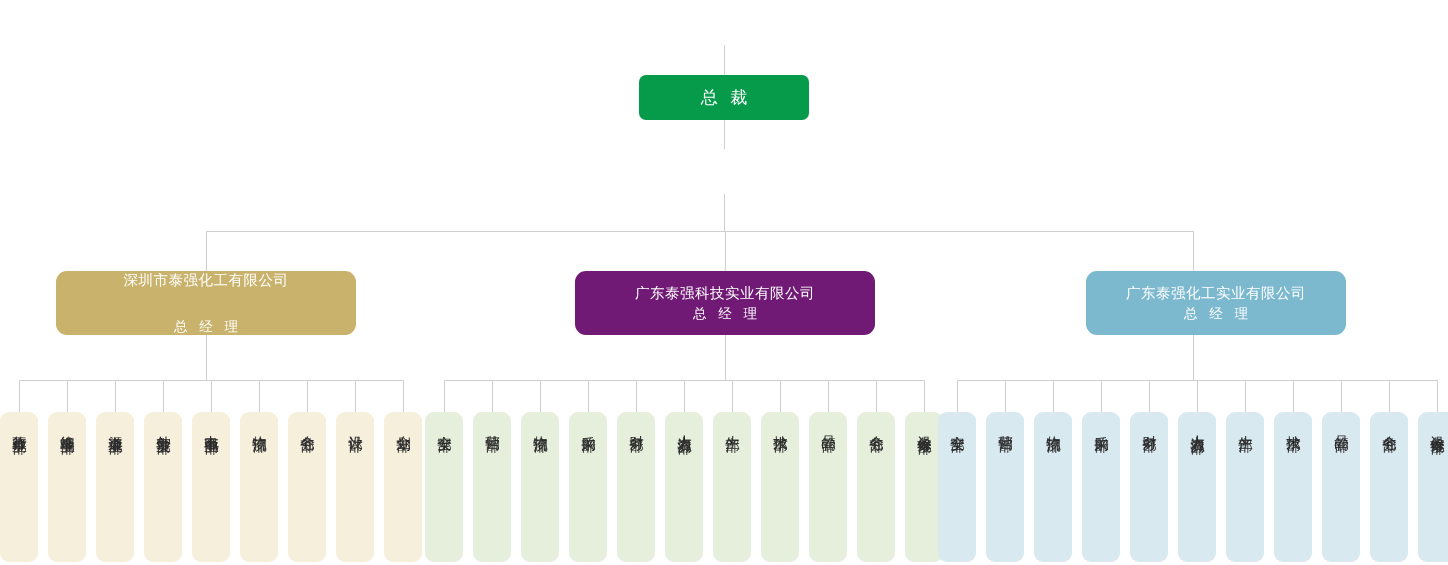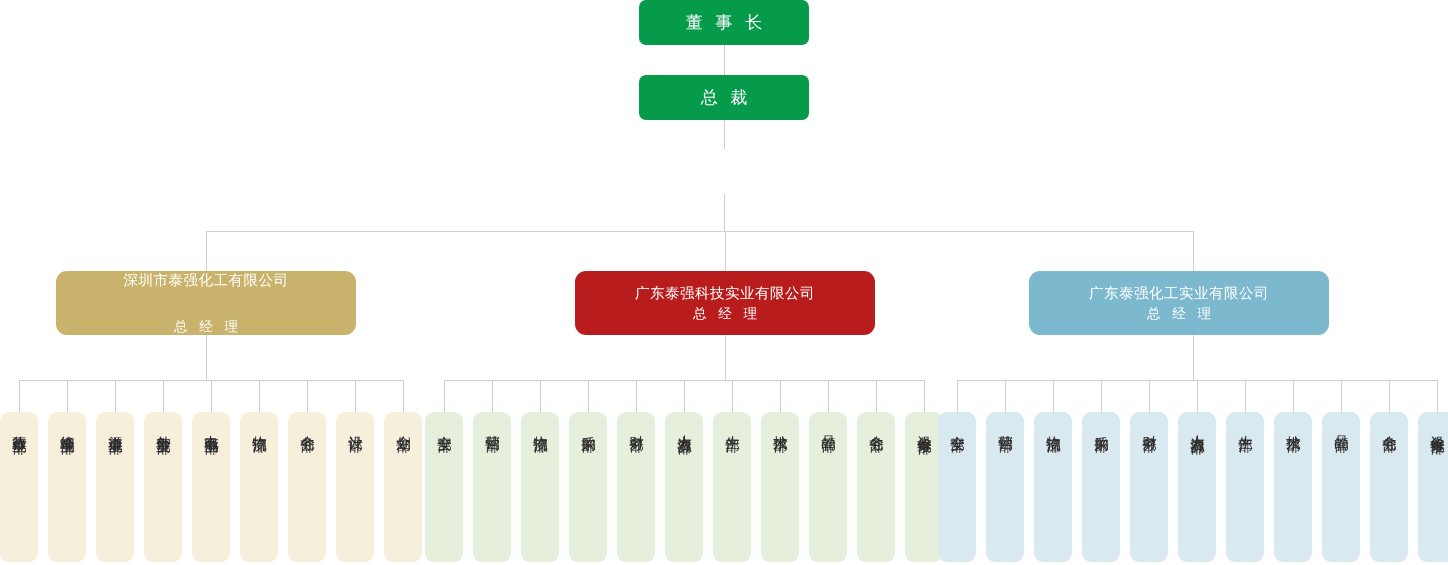--- a/index.html
+++ b/index.html
@@ -87,23 +87,20 @@
     line-height: 1.32;
     color: #2b2b2b;
     letter-spacing: 1px;
     white-space: nowrap;
   }
 </style>
 </head>
 <body>
 
 <div id="chart-root">
-    <div class="exec-box" style="left: 639px; top: 0px; width: 170px; height: 45px; background: rgb(6, 155, 75);">
-      <span>董 事 长</span>
-    </div>
     <div class="line vline" style="left: 724px; top: 45px; height: 30px; background: rgb(207, 207, 207);"></div>
     <div class="exec-box" style="left: 639px; top: 75px; width: 170px; height: 45px; background: rgb(6, 155, 75);">
       <span>总 裁</span>
     </div>
     <div class="line vline" style="left: 724px; top: 120px; height: 29px; background: rgb(207, 207, 207);"></div>
     <div class="line vline" style="left: 724px; top: 194px; height: 37px; background: rgb(207, 207, 207);"></div>
     <div class="line hline" style="left: 206px; top: 231px; width: 987px; background: rgb(207, 207, 207);"></div>
     <div class="line vline" style="left: 206px; top: 231px; height: 40px; background: rgb(207, 207, 207);"></div>
     <div class="division-box" style="left: 56px; top: 271px; width: 300px; height: 64px; background: rgb(201, 178, 107); gap: 26px;">
       <div class="division-name">深圳市泰强化工有限公司</div>
@@ -141,21 +138,21 @@
     </div>
     <div class="line vline" style="left: 355px; top: 380px; height: 32px; background: rgb(207, 207, 207);"></div>
     <div class="dept-box" style="left: 336px; background: rgb(245, 239, 220);">
       <span class="dept-label" style="color: rgb(43, 43, 43);">设计部</span>
     </div>
     <div class="line vline" style="left: 403px; top: 380px; height: 32px; background: rgb(207, 207, 207);"></div>
     <div class="dept-box" style="left: 384px; background: rgb(245, 239, 220);">
       <span class="dept-label" style="color: rgb(43, 43, 43);">企划部</span>
     </div>
     <div class="line vline" style="left: 725px; top: 231px; height: 40px; background: rgb(207, 207, 207);"></div>
-    <div class="division-box" style="left: 575px; top: 271px; width: 300px; height: 64px; background: #b91c1c;">
+    <div class="division-box" style="left: 575px; top: 271px; width: 300px; height: 64px; background: #701a75;">
       <div class="division-name">广东泰强科技实业有限公司</div>
       <div class="division-title">总 经 理</div>
     </div>
     <div class="line vline" style="left: 725px; top: 335px; height: 45px; background: rgb(207, 207, 207);"></div>
     <div class="line hline" style="left: 444px; top: 380px; width: 480px; background: rgb(207, 207, 207);"></div>
     <div class="line vline" style="left: 444px; top: 380px; height: 32px; background: rgb(207, 207, 207);"></div>
     <div class="dept-box" style="left: 425px; background: rgb(229, 239, 219);">
       <span class="dept-label" style="color: rgb(43, 43, 43);">安全部</span>
     </div>
     <div class="line vline" style="left: 492px; top: 380px; height: 32px; background: rgb(207, 207, 207);"></div>
@@ -192,21 +189,21 @@
     </div>
     <div class="line vline" style="left: 876px; top: 380px; height: 32px; background: rgb(207, 207, 207);"></div>
     <div class="dept-box" style="left: 857px; background: rgb(229, 239, 219);">
       <span class="dept-label" style="color: rgb(43, 43, 43);">仓务部</span>
     </div>
     <div class="line vline" style="left: 924px; top: 380px; height: 32px; background: rgb(207, 207, 207);"></div>
     <div class="dept-box" style="left: 905px; background: rgb(229, 239, 219);">
       <span class="dept-label" style="color: rgb(43, 43, 43);">设备维修部</span>
     </div>
     <div class="line vline" style="left: 1193px; top: 231px; height: 40px; background: rgb(207, 207, 207);"></div>
-    <div class="division-box" style="left: 1029px; top: 271px; width: 300px; height: 64px; background: rgb(124, 185, 207);">
+    <div class="division-box" style="left: 1086px; top: 271px; width: 260px; height: 64px; background: rgb(124, 185, 207);">
       <div class="division-name">广东泰强化工实业有限公司</div>
       <div class="division-title">总 经 理</div>
     </div>
     <div class="line vline" style="left: 1193px; top: 335px; height: 45px; background: rgb(207, 207, 207);"></div>
     <div class="line hline" style="left: 957px; top: 380px; width: 480px; background: rgb(207, 207, 207);"></div>
     <div class="line vline" style="left: 957px; top: 380px; height: 32px; background: rgb(207, 207, 207);"></div>
     <div class="dept-box" style="left: 938px; background: rgb(217, 233, 240);">
       <span class="dept-label" style="color: rgb(43, 43, 43);">安全部</span>
     </div>
     <div class="line vline" style="left: 1005px; top: 380px; height: 32px; background: rgb(207, 207, 207);"></div>

